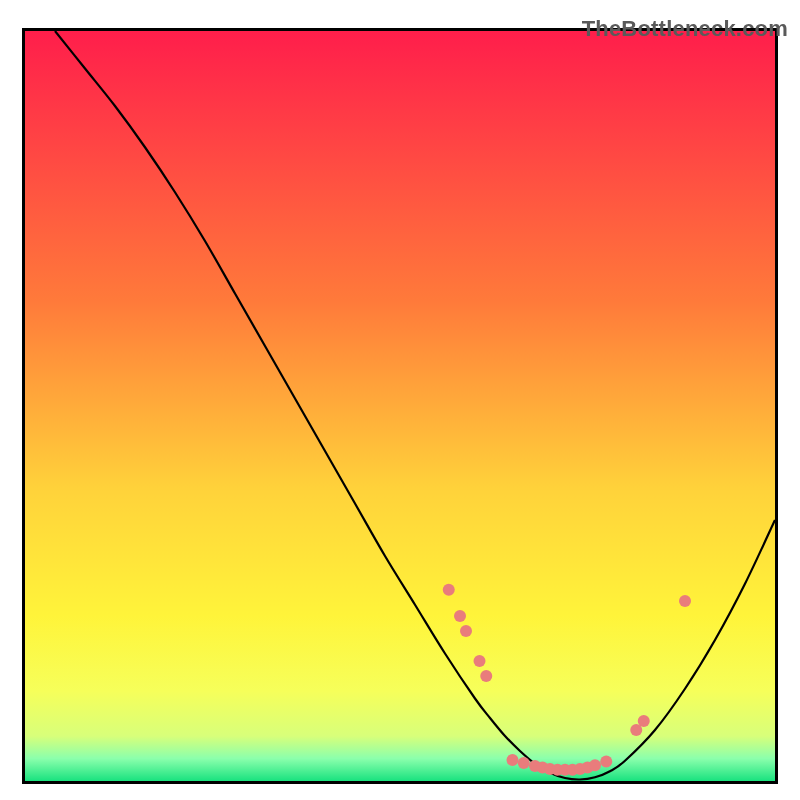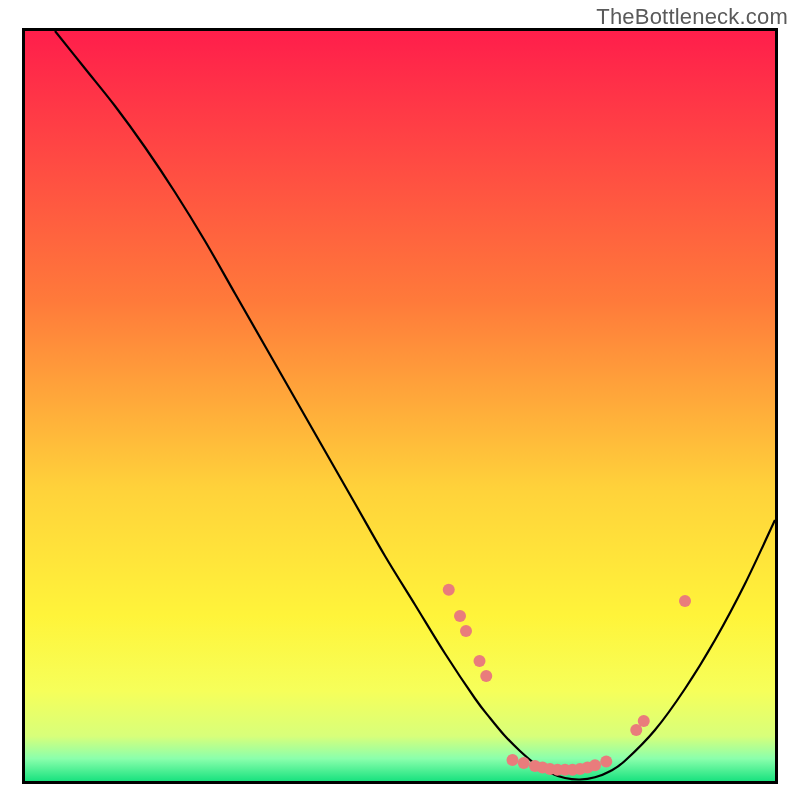--- a/index.html
+++ b/index.html
@@ -10,24 +10,24 @@
     background: #ffffff;
     font-family: Arial, Helvetica, sans-serif;
   }
   .wrap {
     position: relative;
     width: 800px;
     height: 800px;
   }
   .watermark {
     position: absolute;
-    top: 4px;
+    top: 16px;
     right: 12px;
     font-size: 22px;
-    font-weight: 400;
+    font-weight: 700;
     color: #5a5a5a;
     letter-spacing: 0.2px;
     z-index: 10;
     margin-left: 12px;
   }
   .plot-frame {
     position: absolute;
     left: 22px;
     top: 28px;
     width: 756px;

